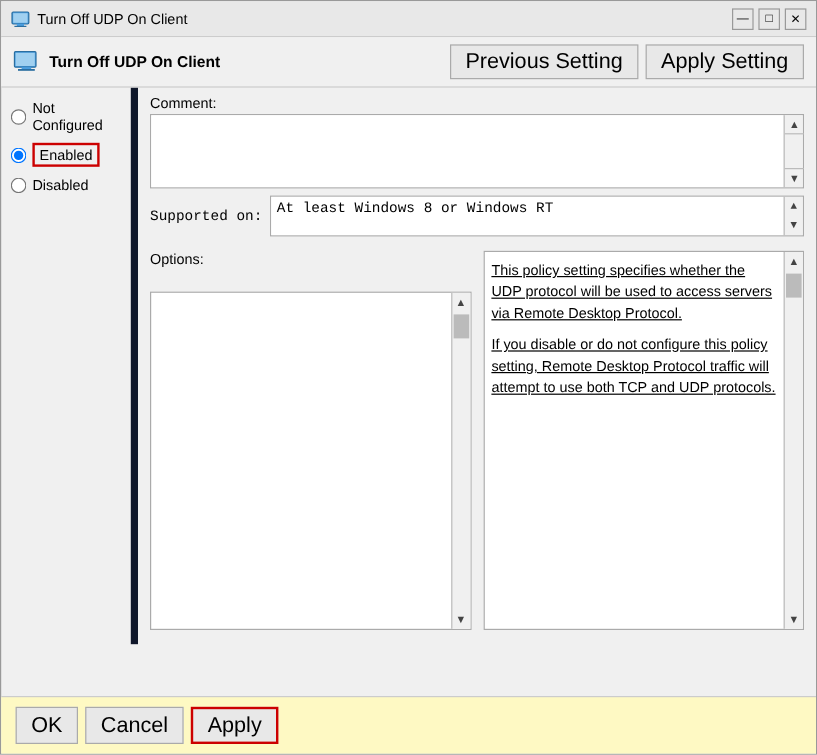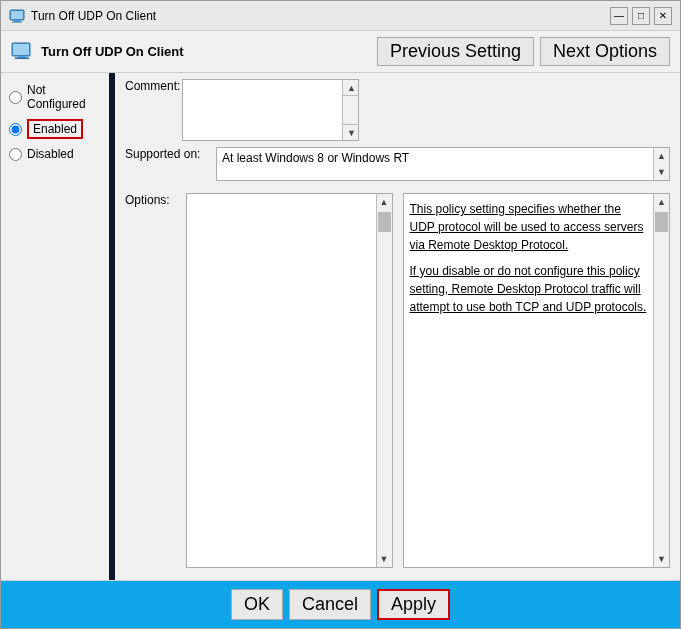--- a/index.html
+++ b/index.html
@@ -119,67 +119,70 @@
     }
     .right-panel {
       flex: 1;
       display: flex;
       flex-direction: column;
       padding: 6px 10px;
       gap: 6px;
     }
     .comment-section {
       display: flex;
+      flex-direction: column;
       gap: 2px;
     }
     .section-label {
       font-size: 12px;
       font-weight: normal;
     }
     .supported-section {
       display: flex;
-      align-items: flex-start;
+      align-items: center;
       gap: 6px;
+      font-family: Liberation Mono, monospace;
     }
     .supported-label {
       font-size: 12px;
       white-space: nowrap;
       min-width: 85px;
     }
     .main-content {
       flex: 1;
       display: flex;
       gap: 10px;
       padding: 6px 0;
       overflow: hidden;
     }
     .options-panel {
       flex: 1;
       display: flex;
-      flex-direction: row;
+      flex-direction: column;
       gap: 16px;
     }
     .panel-header {
       font-size: 12px;
       font-weight: normal;
       margin-bottom: 4px;
     }
     .help-panel {
       flex: 1;
       display: flex;
       flex-direction: column;
       gap: 4px;
     }
     .footer {
       display: flex;
-      justify-content: center;
+      justify-content: flex-start;
       padding: 8px 12px;
       gap: 6px;
       border-top: 1px solid #ccc;
-      background: #0ea5e9;
+      background: #fef9c3;
+      margin-top: 43px;
     }
     .with-scrollbar {
       display: flex;
       border: 1px solid #aaa;
     }
     .with-scrollbar textarea {
       border: none;
       outline: none;
     }
     .with-scrollbar .inner-scroll {
@@ -303,21 +306,21 @@
   <div class="header-bar">
     <svg class="header-icon" viewBox="0 0 22 22">
       <rect x="1" y="2" width="18" height="13" rx="1" fill="#4a9ee0" stroke="#2a6ea0" stroke-width="1"></rect>
       <rect x="2" y="3" width="16" height="11" fill="#a0d0f0"></rect>
       <rect x="7" y="15" width="8" height="2" fill="#4a9ee0"></rect>
       <rect x="4" y="16.5" width="14" height="1.5" fill="#2a6ea0"></rect>
     </svg>
     <span class="header-title">Turn Off UDP On Client</span>
     <div class="header-buttons">
       <button class="btn">Previous Setting</button>
-      <button class="btn">Next Options</button>
+      <button class="btn">Apply Setting</button>
     </div>
   </div>
 
   <div class="content">
 
     <div class="left-panel">
       <div class="radio-option">
         <input type="radio" name="config" id="notConfigured" style="">
         <label for="notConfigured">Not Configured</label>
       </div>

